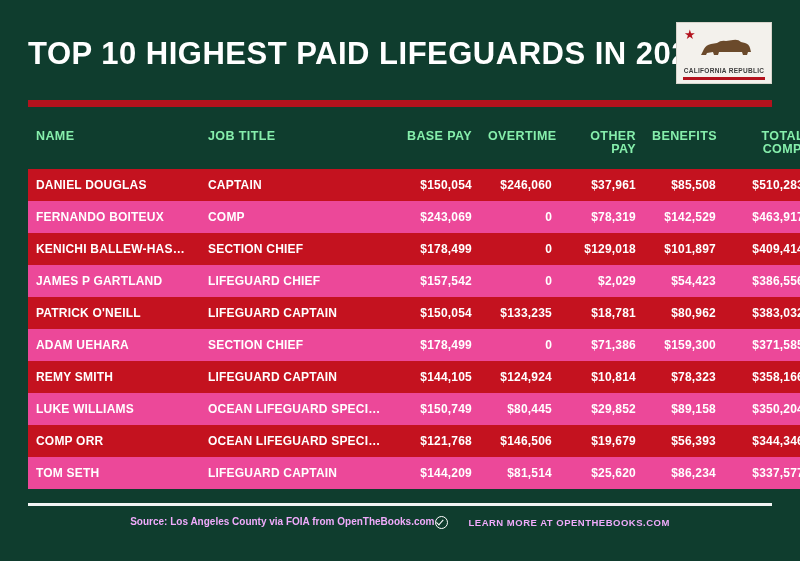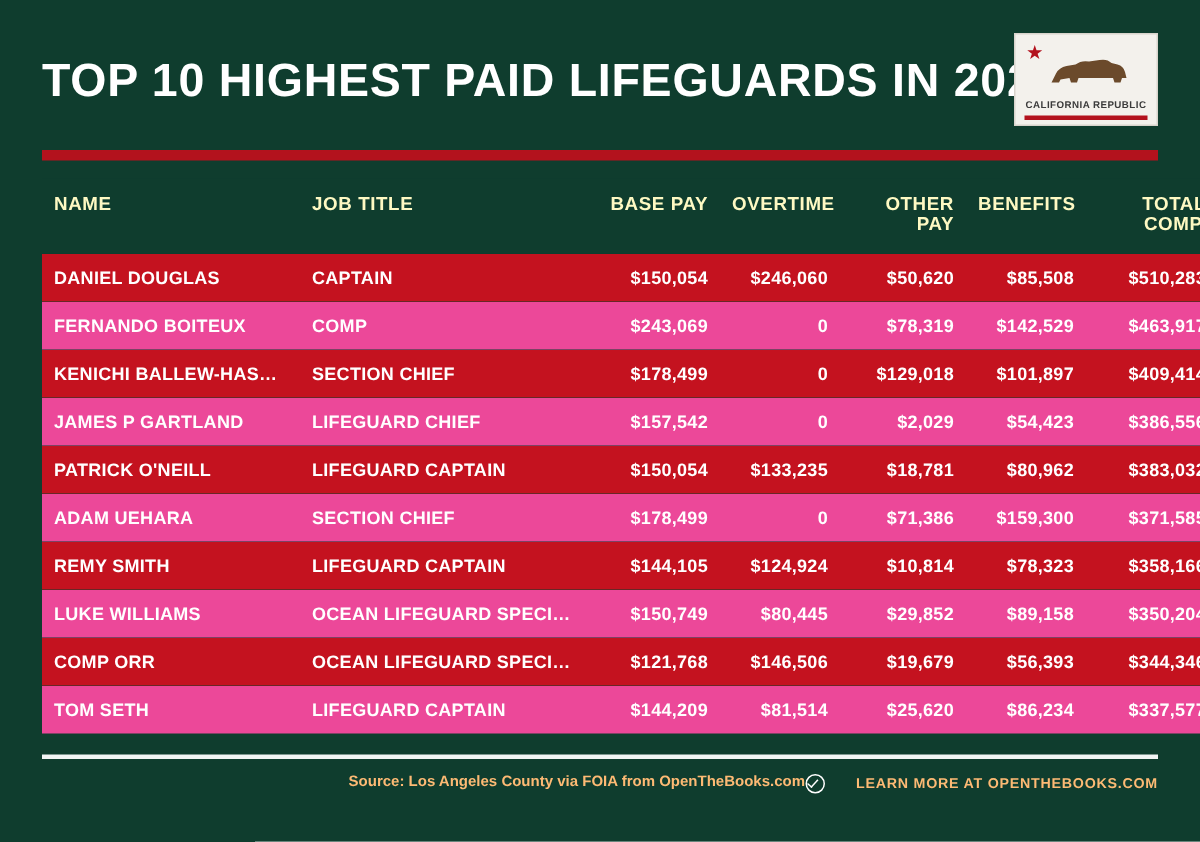--- a/index.html
+++ b/index.html
@@ -94,21 +94,21 @@
   .table-wrap {
     margin: 12px 28px 0 28px;
   }
   table {
     width: 100%;
     border-collapse: collapse;
     table-layout: fixed;
   }
   thead th {
     background: #0f3d2e;
-    color: #fef9c3;
+    color: #86efac;
     font-size: 12.5px;
     font-weight: bold;
     letter-spacing: 0.4px;
     text-transform: uppercase;
     padding: 11px 8px 13px 8px;
     vertical-align: top;
     text-align: right;
     line-height: 13px;
   }
   thead th.left {
@@ -146,23 +146,23 @@
   .footer-rule {
     height: 3px;
     background: #ffffff;
     margin: 14px 28px 0 28px;
     opacity: 0.95;
   }
   .footer {
     margin: 0 28px;
     padding-top: 9px;
     display: flex;
-    justify-content: flex-end;
+    justify-content: center;
     align-items: center;
-    color: #fdba74;
+    color: #f0abfc;
   }
   .source {
     font-size: 10px;
     line-height: 14px;
     font-weight: bold;
   }
   .learn {
     display: flex;
     align-items: center;
     gap: 21px;
@@ -231,21 +231,21 @@
           <th>BENEFITS</th>
           <th>TOTAL COMP.</th>
         </tr>
       </thead>
       <tbody>
         <tr class="odd">
           <td class="left">DANIEL DOUGLAS</td>
           <td class="left">CAPTAIN</td>
           <td>$150,054</td>
           <td>$246,060</td>
-          <td>$50,620</td>
+          <td>$37,961</td>
           <td>$85,508</td>
           <td>$510,283</td>
         </tr>
         <tr class="even">
           <td class="left">FERNANDO BOITEUX</td>
           <td class="left">COMP</td>
           <td>$243,069</td>
           <td>0</td>
           <td>$78,319</td>
           <td>$142,529</td>

